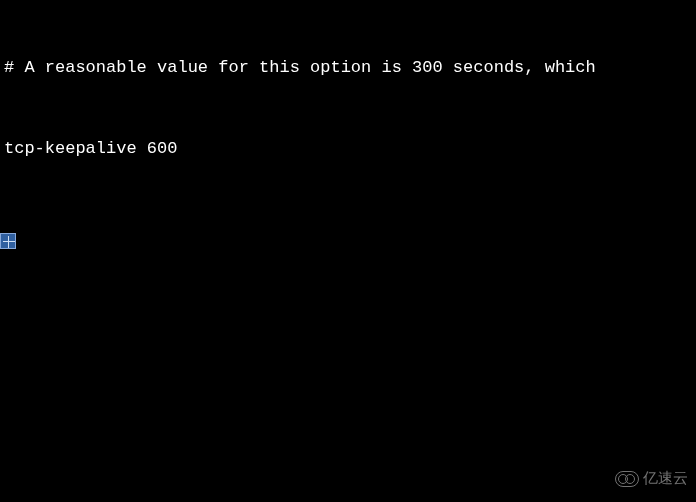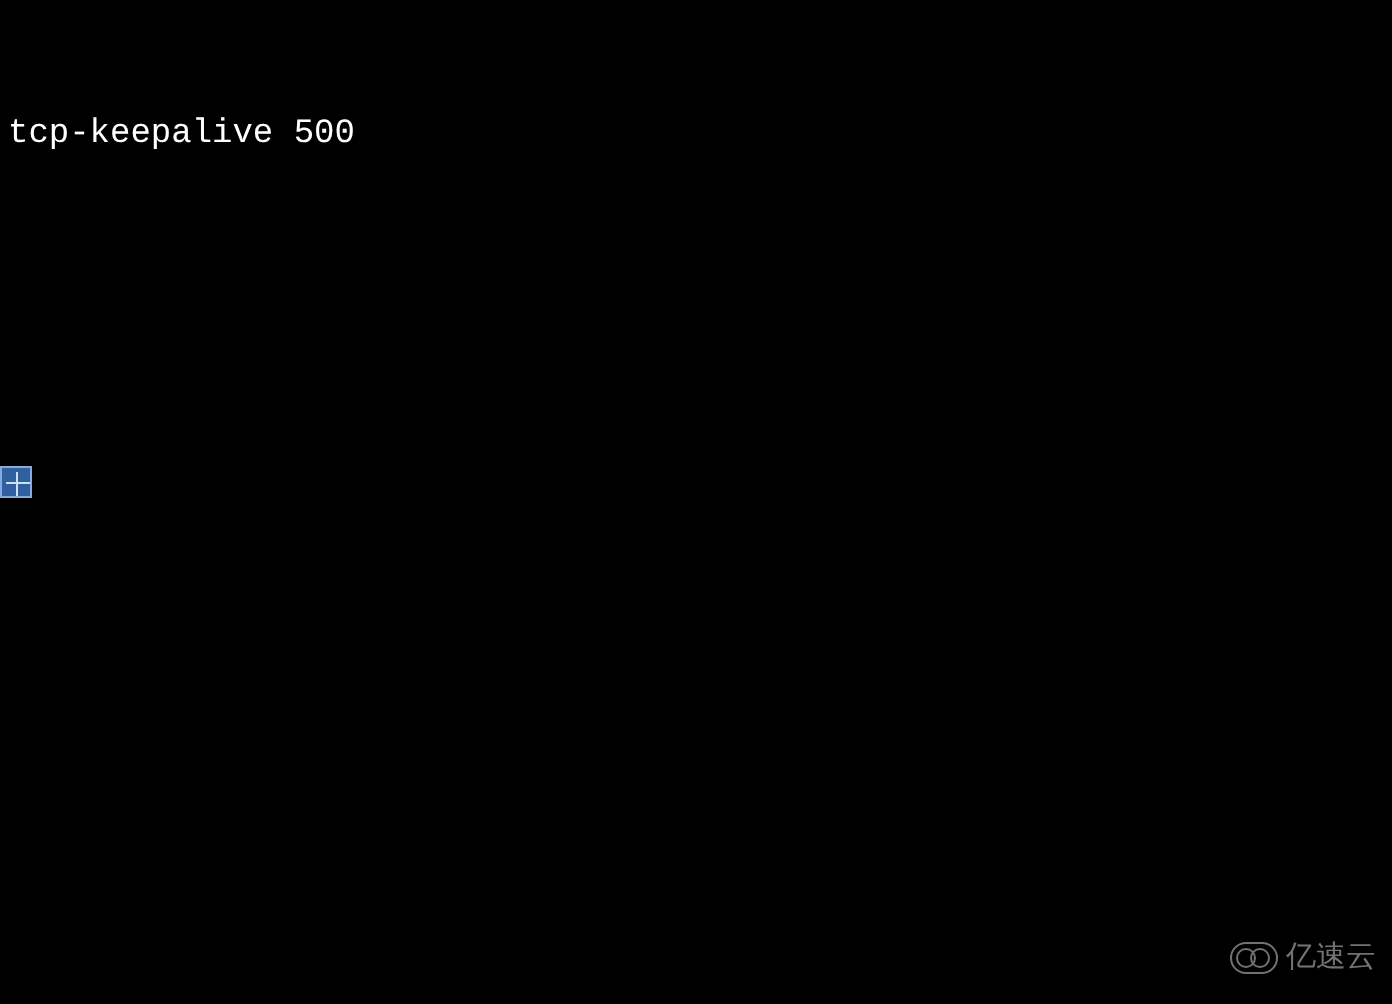--- a/index.html
+++ b/index.html
@@ -44,21 +44,21 @@
   .gutter-mark::before { left: 7px; top: 2px; width: 1px; height: 12px; }
   .gutter-mark::after  { left: 2px; top: 7px; width: 12px; height: 1px; }
   .watermark {
     position: absolute;
     right: 8px;
     bottom: 10px;
     display: flex;
     align-items: center;
     gap: 4px;
     opacity: 0.55;
-    font-family: Liberation Sans, sans-serif;
+    font-family: Liberation Serif, serif;
     font-size: 15px;
     color: #cfcfcf;
   }
   .wm-icon {
     width: 22px;
     height: 14px;
     border: 1px solid #cfcfcf;
     border-radius: 8px;
     position: relative;
   }
@@ -71,21 +71,22 @@
     height: 8px;
     top: 2px;
   }
   .wm-icon::before { left: 2px; }
   .wm-icon::after  { left: 9px; }
 </style>
 </head>
 <body>
 
 <div class="terminal">
-  <span class="line">tcp-keepalive 500</span>
+  <span class="line"># A reasonable value for this option is 300 seconds, which</span>
+  <span class="line">tcp-keepalive 600</span>
   <span class="line"></span>
   <span class="line"></span>
   
   
   
   
   
   
   
   

